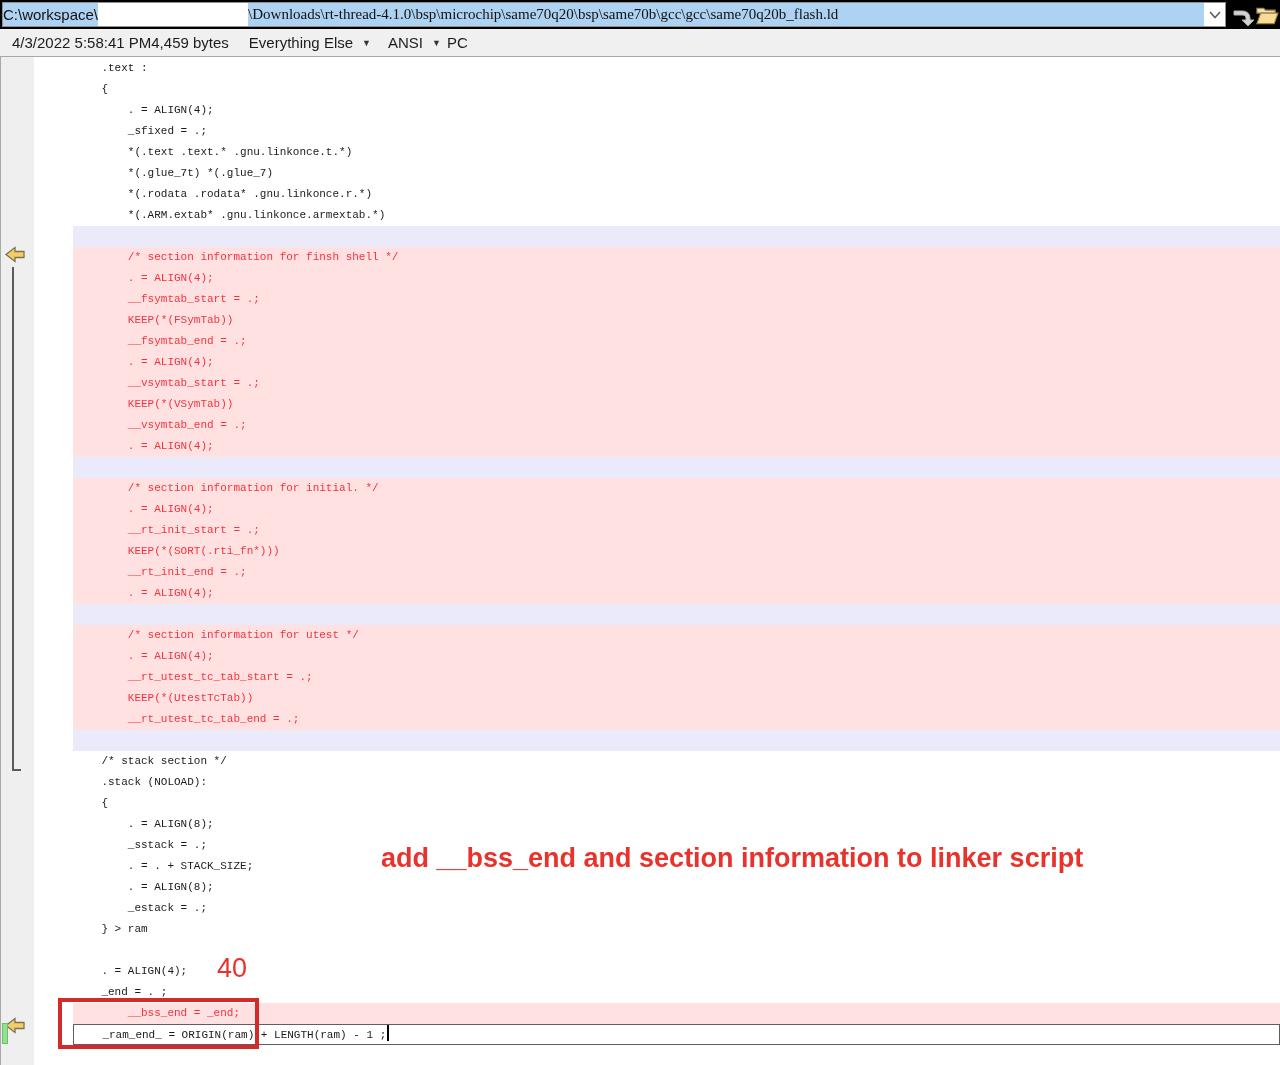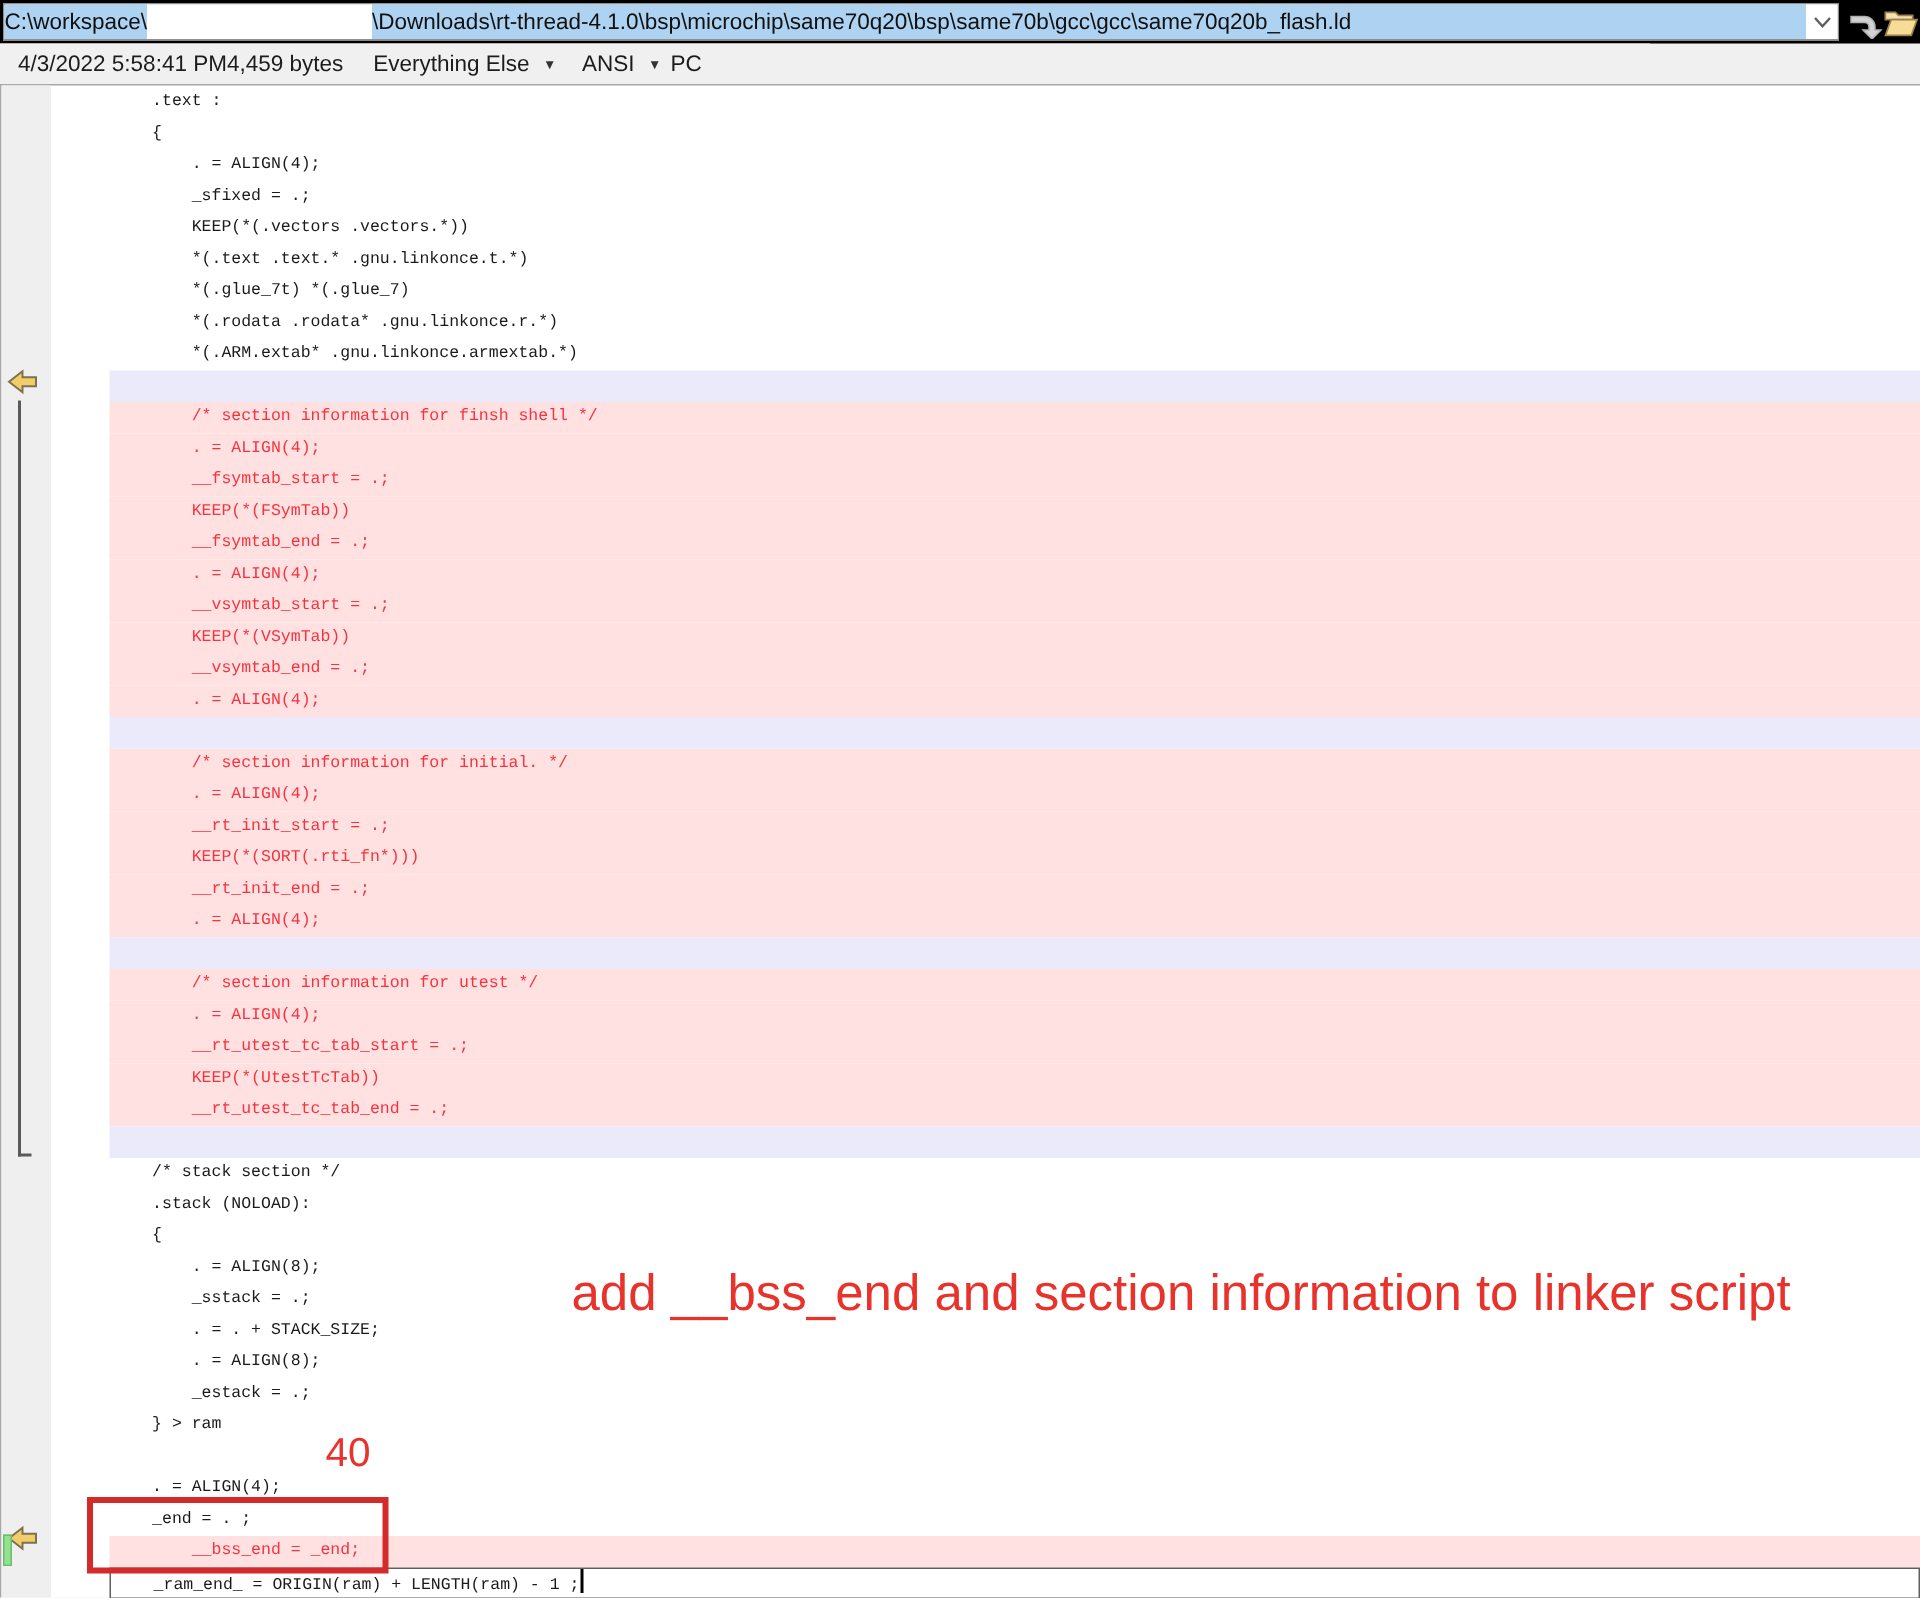--- a/index.html
+++ b/index.html
@@ -7,21 +7,21 @@
               font-family:"Liberation Sans", sans-serif; }
 
   
   .pathbar { position:absolute; left:0; top:0; width:1280px; height:29px; background:#000000; }
   .path-combo { position:absolute; left:2px; top:2px; width:1224px; height:25px;
                 background:#fff; border:1px solid #8f8f8f; display:flex; align-items:stretch; }
   .path-seg { display:flex; align-items:center; font-size:15px; color:#111;
               white-space:pre; overflow:hidden; }
   .seg-blue { background:#aed3f2; }
   .seg-gap  { background:#fff; width:150px; flex:0 0 150px; }
-  .seg-rest { flex:1 1 auto; }
+  .seg-rest { flex:1 1 auto;font-family:Liberation Serif, serif; }
   .combo-drop { flex:0 0 21px; background:#fff; display:flex; align-items:center; justify-content:center; }
   .toolbtn { position:absolute; top:3px; width:24px; height:24px; display:flex;
              align-items:center; justify-content:center; }
 
   
   .infobar { position:absolute; left:0; top:29px; width:1100px; height:27px; background:#f0f0f0;
              display:flex; align-items:center; font-size:15px; color:#1c1c1c; }
   .infobar .item { white-space:pre; }
   .tri { font-size:9px; color:#333; margin-left:9px; }
 
@@ -39,22 +39,22 @@
   .ln { height:21px; white-space:pre; margin-left:11px; padding-left:2px; }
   .ln.add  { background:#ffe1e1; color:#f5333f; }
   .ln.gap  { background:#eaeafb; }
   .ln.cur  { border:1px solid #5f5f5f; }
   .caret { display:inline-block; width:2px; height:16px; background:#000;
            vertical-align:-3px; margin-left:1px; }
   .diffbar { position:absolute; left:1px; top:966px; width:6px; height:21px;
              background:#90e190; border:1px solid #6dbd6d; margin-left:0; }
 
   
-  .anno-note { position:absolute; left:380px; top:786px; font-size:34px; color:#e8322c;
-               font-weight:400; white-space:pre; }
+  .anno-note { position:absolute; left:380px; top:786px; font-size:27px; color:#e8322c;
+               font-weight:700; white-space:pre; }
   .anno-num  { position:absolute; left:216px; top:896px; font-size:27px; color:#e8322c; }
   .anno-box  { position:absolute; left:57px; top:941px; width:201px; height:51px;
                border:4px solid #d32a2a; }
 </style>
 </head>
 <body>
 
 <div class="pathbar">
   <div class="path-combo">
     <span class="path-seg seg-blue">C:\workspace\</span>
@@ -102,21 +102,20 @@
         <path d="M20 5.5 h-9 v-4 L2 8.5 l9 7 v-4 h9 z" fill="#f2ce6b" stroke="#7d7250" stroke-width="1.3"></path>
       </svg>
     </span>
   </div>
 
   <div class="code" id="code-host">
       <div class="ln ctx">    .text :</div>
       <div class="ln ctx">    {</div>
       <div class="ln ctx">        . = ALIGN(4);</div>
       <div class="ln ctx">        _sfixed = .;</div>
-      <div class="ln ctx">        KEEP(*(.vectors .vectors.*))</div>
       <div class="ln ctx">        *(.text .text.* .gnu.linkonce.t.*)</div>
       <div class="ln ctx">        *(.glue_7t) *(.glue_7)</div>
       <div class="ln ctx">        *(.rodata .rodata* .gnu.linkonce.r.*)</div>
       <div class="ln ctx">        *(.ARM.extab* .gnu.linkonce.armextab.*)</div>
       <div class="ln gap"></div>
       <div class="ln add">        /* section information for finsh shell */</div>
       <div class="ln add">        . = ALIGN(4);</div>
       <div class="ln add">        __fsymtab_start = .;</div>
       <div class="ln add">        KEEP(*(FSymTab))</div>
       <div class="ln add">        __fsymtab_end = .;</div>

